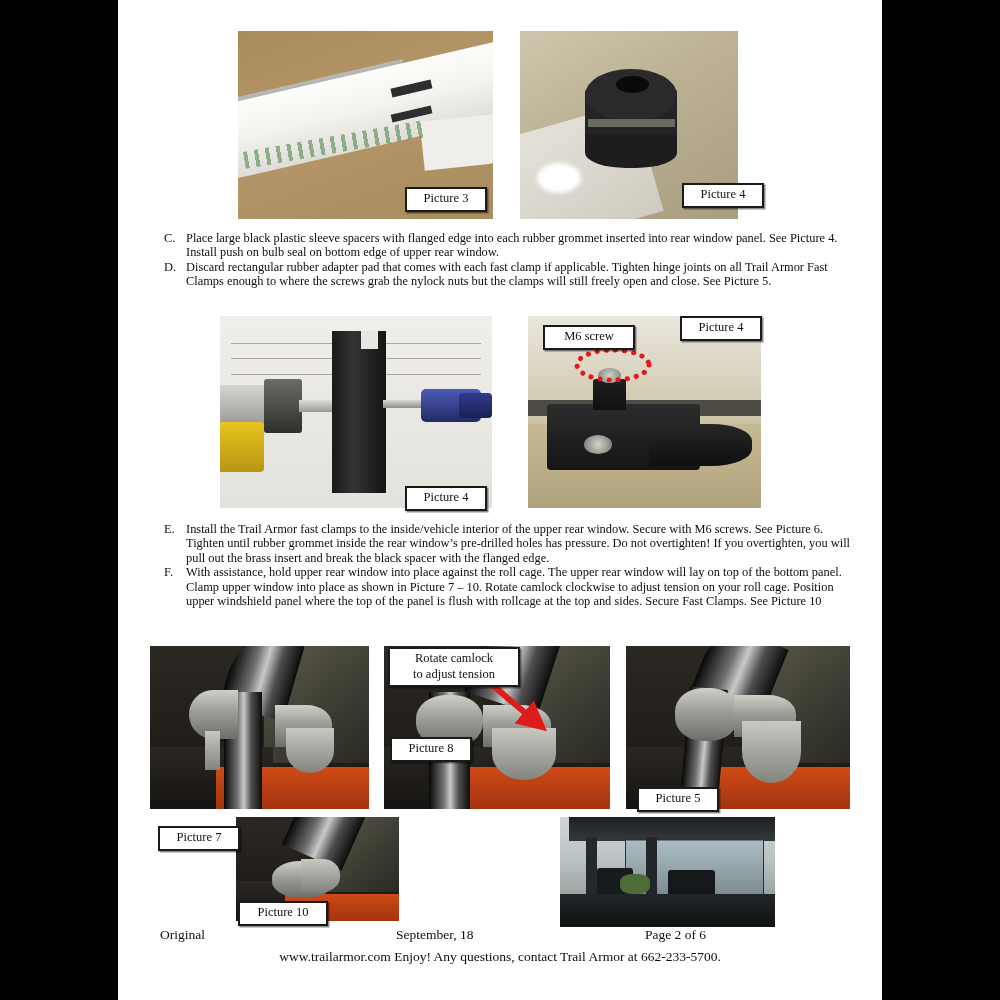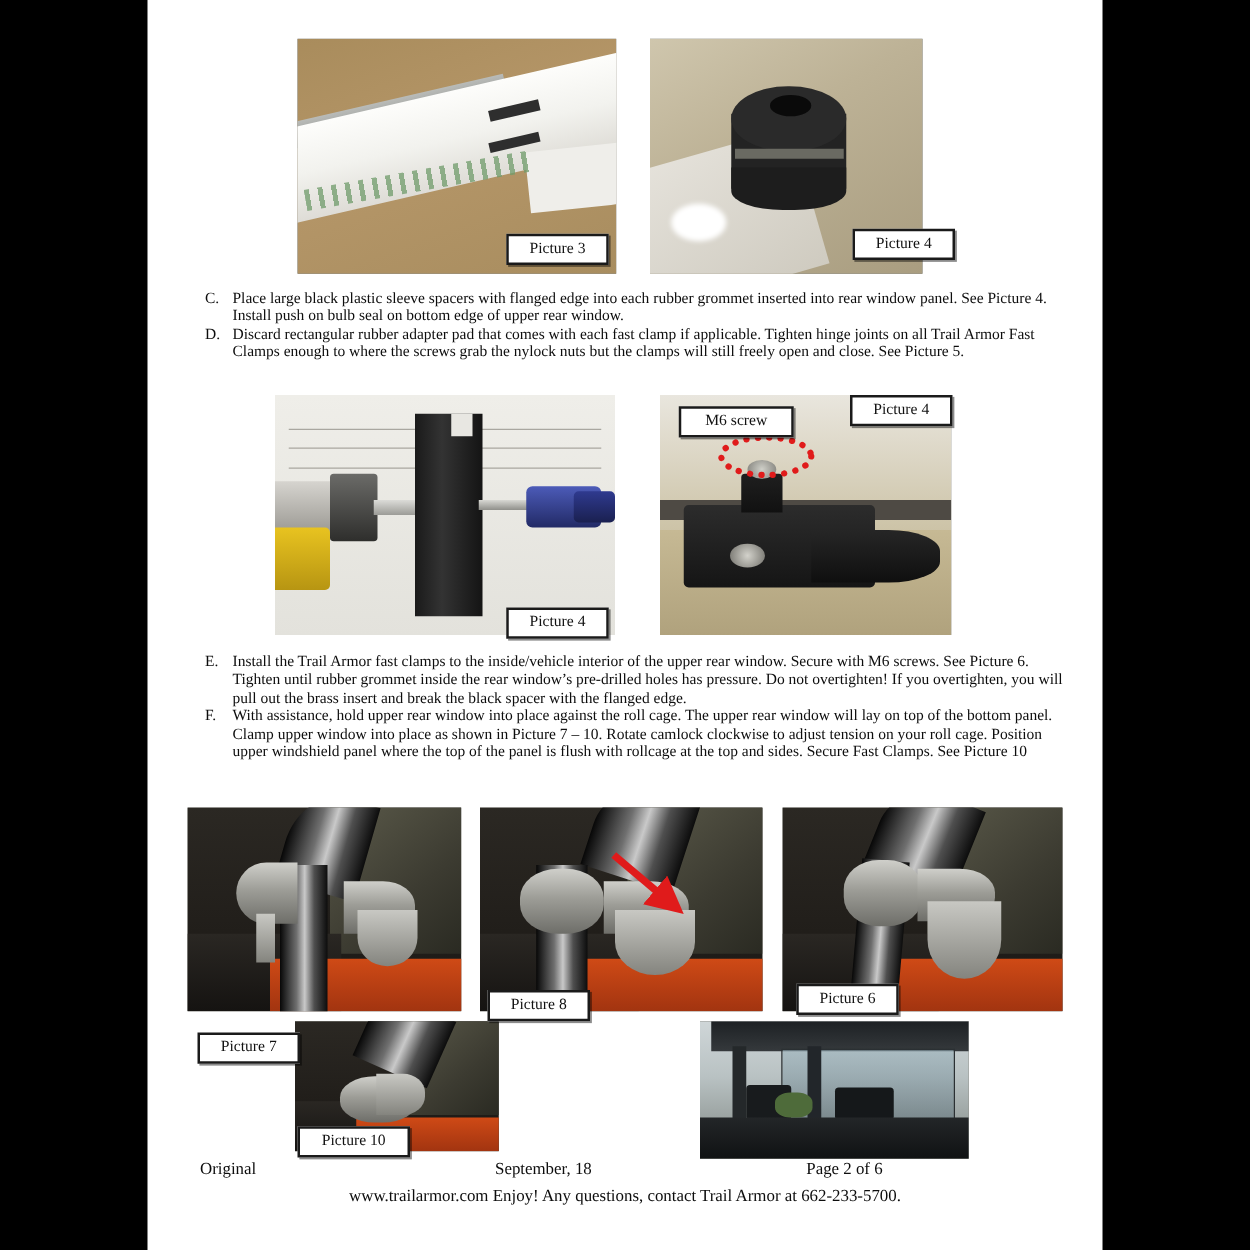--- a/index.html
+++ b/index.html
@@ -280,34 +280,38 @@
 
   <svg class="annot-arrow" style="left:370px; top:680px;" width="60" height="52" viewBox="0 0 60 52">
     <defs>
       <marker id="ah" markerWidth="5" markerHeight="5" refX="2.6" refY="2.5" orient="auto">
         <path d="M0,0 L5,2.5 L0,5 z" fill="#e01b1b"></path>
       </marker>
     </defs>
     <line x1="3" y1="4" x2="48" y2="42" stroke="#e01b1b" stroke-width="6" marker-end="url(#ah)"></line>
   </svg>
 
-  <div class="caption" style="left:272px; top:792px; width:62px;text-align:center;">Picture 8</div>
+  <div class="caption multi" style="left:270px; top:647px; width:112px; font-size:12.5px;">
+    <span>Rotate camlock</span><br>
+    <span>to adjust tension</span>
+  </div>
+  <div class="caption" style="left:272px; top:737px; width:62px;text-align:center;">Picture 8</div>
 
   <div class="photo" style="left:508px; top:646px; width:224px; height:163px;">
     <div class="layer cg-bg"></div>
     <div class="layer cg-wall"></div>
     <div class="layer cg-floor"></div>
     <div class="layer cg-orange"></div>
     <div class="layer cg-tube" style="left:34%; top:-8%; width:34%; height:44%; border-radius:55% 0 0 0; transform:rotate(22deg);"></div>
     <div class="layer cg-tube" style="left:26%; top:26%; width:17%; height:82%; transform:rotate(5deg);"></div>
     <div class="layer cg-clamp" style="left:22%; top:26%; width:28%; height:32%; border-radius:45%;"></div>
     <div class="layer cg-clamp" style="left:48%; top:30%; width:28%; height:26%; border-radius:0 45% 45% 0;"></div>
     <div class="layer cg-hook" style="left:52%; top:46%; width:26%; height:38%; border-radius:0 0 60% 60%;"></div>
   </div>
-  <div class="caption" style="left:519px; top:787px; width:62px;">Picture 6</div>
+  <div class="caption" style="left:519px; top:787px; width:62px;">Picture 5</div>
 
   <div class="photo" style="left:118px; top:817px; width:163px; height:104px;">
     <div class="layer cg-bg"></div>
     <div class="layer cg-wall"></div>
     <div class="layer cg-floor"></div>
     <div class="layer cg-orange"></div>
     <div class="layer cg-tube" style="left:34%; top:-14%; width:40%; height:56%; border-radius:55% 0 0 0; transform:rotate(24deg);"></div>
     <div class="layer cg-clamp" style="left:22%; top:42%; width:38%; height:36%; border-radius:45%;"></div>
     <div class="layer cg-hook" style="left:40%; top:40%; width:24%; height:32%; border-radius:0 45% 45% 0;"></div>
   </div>

